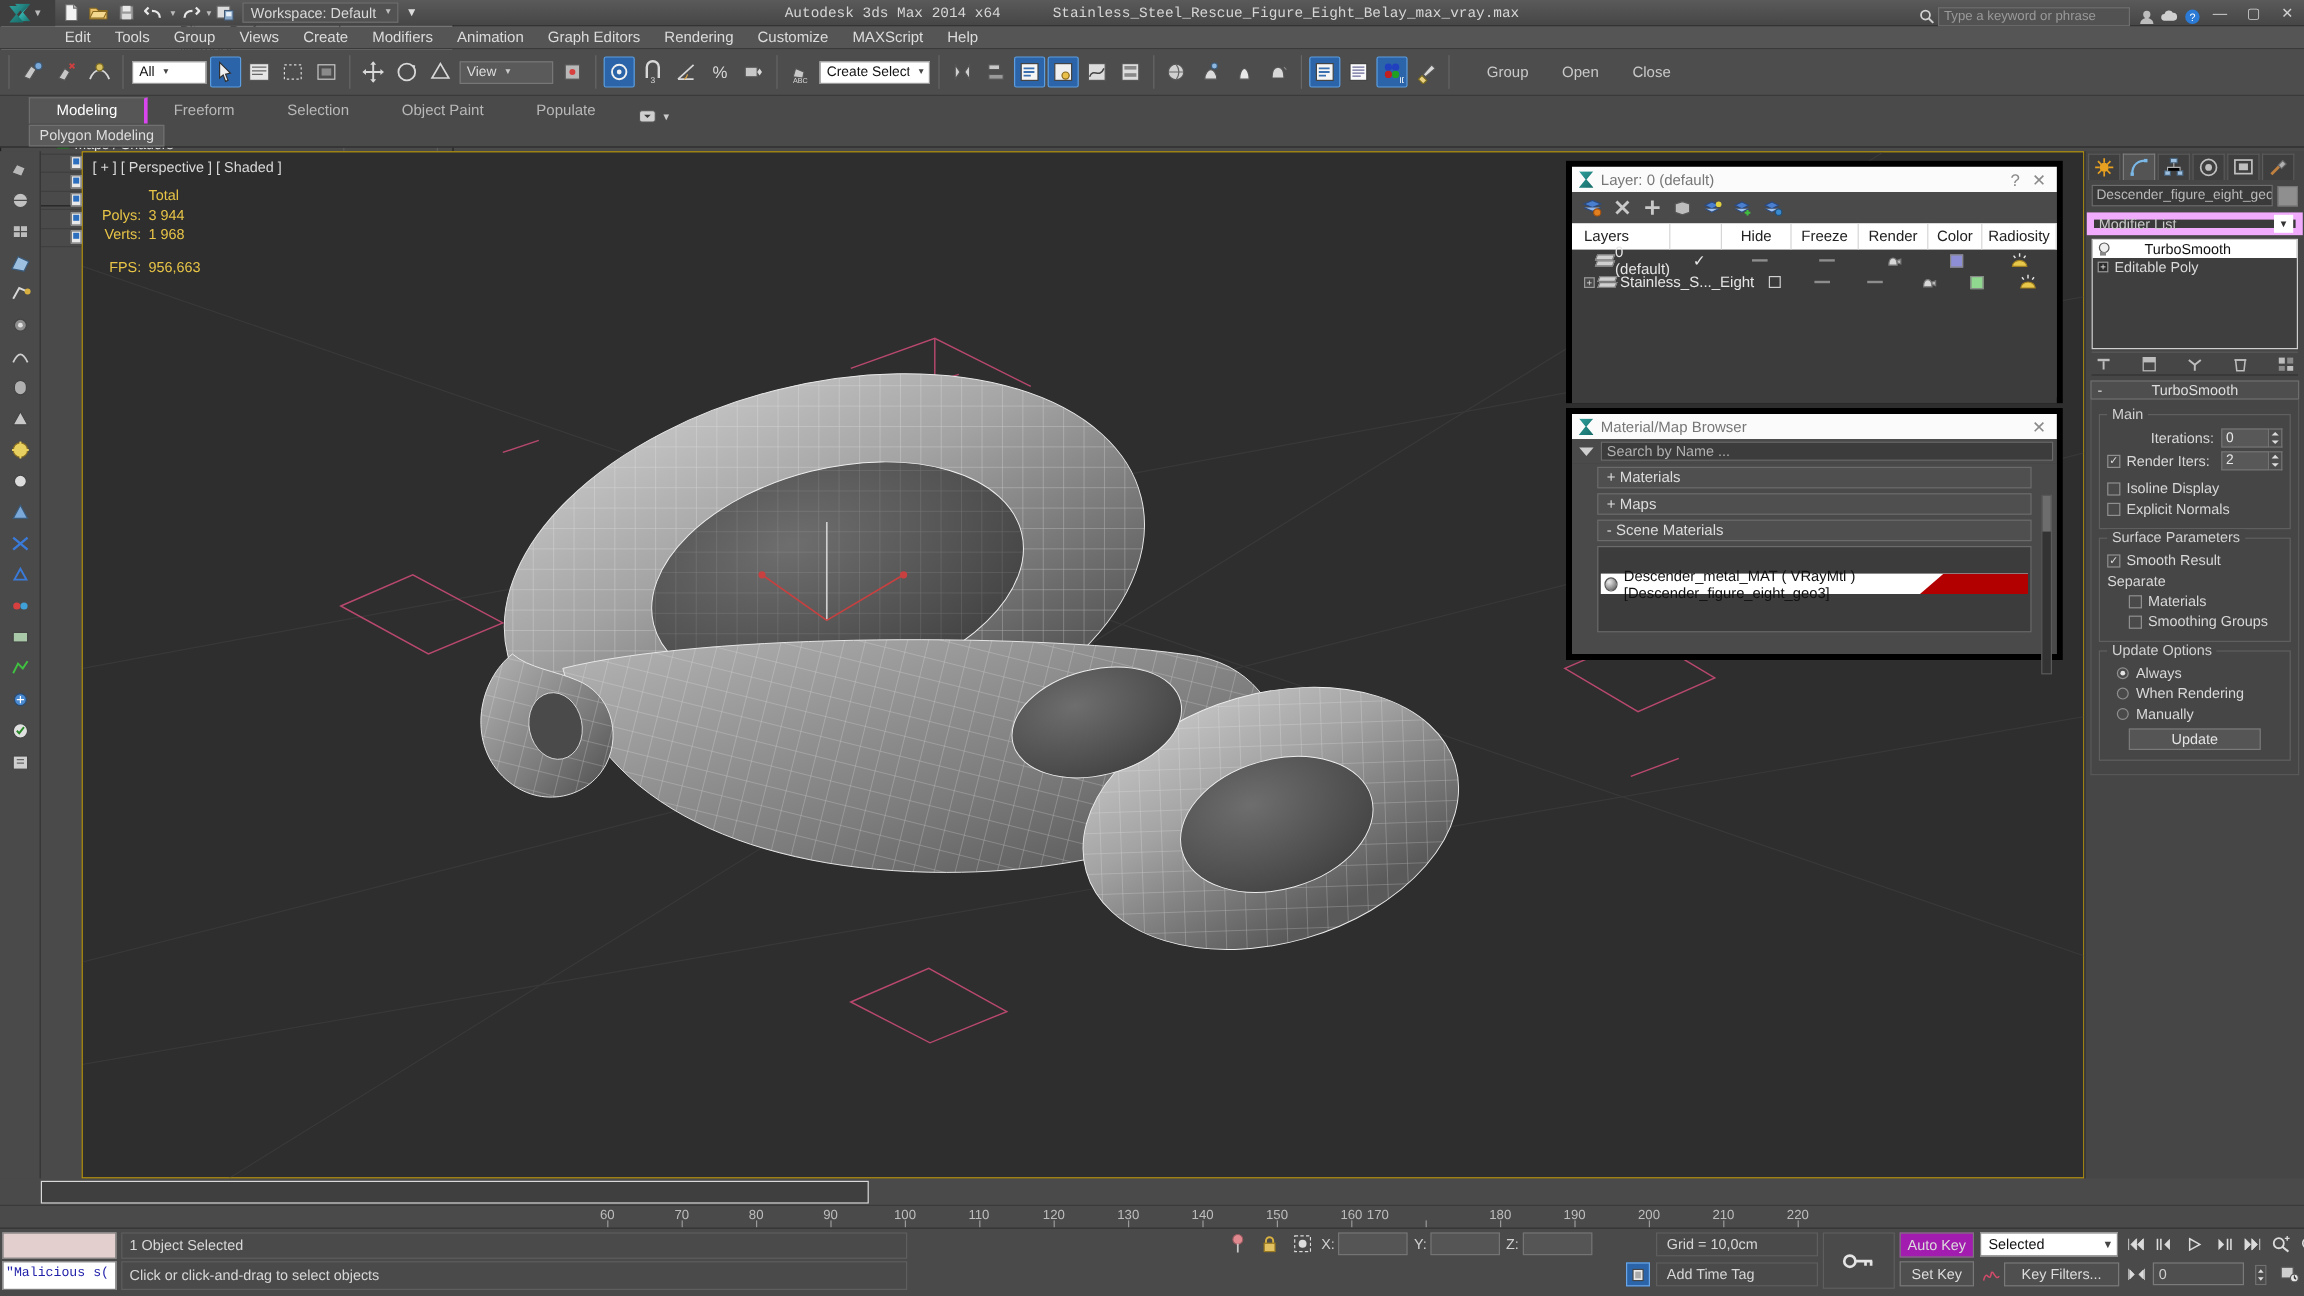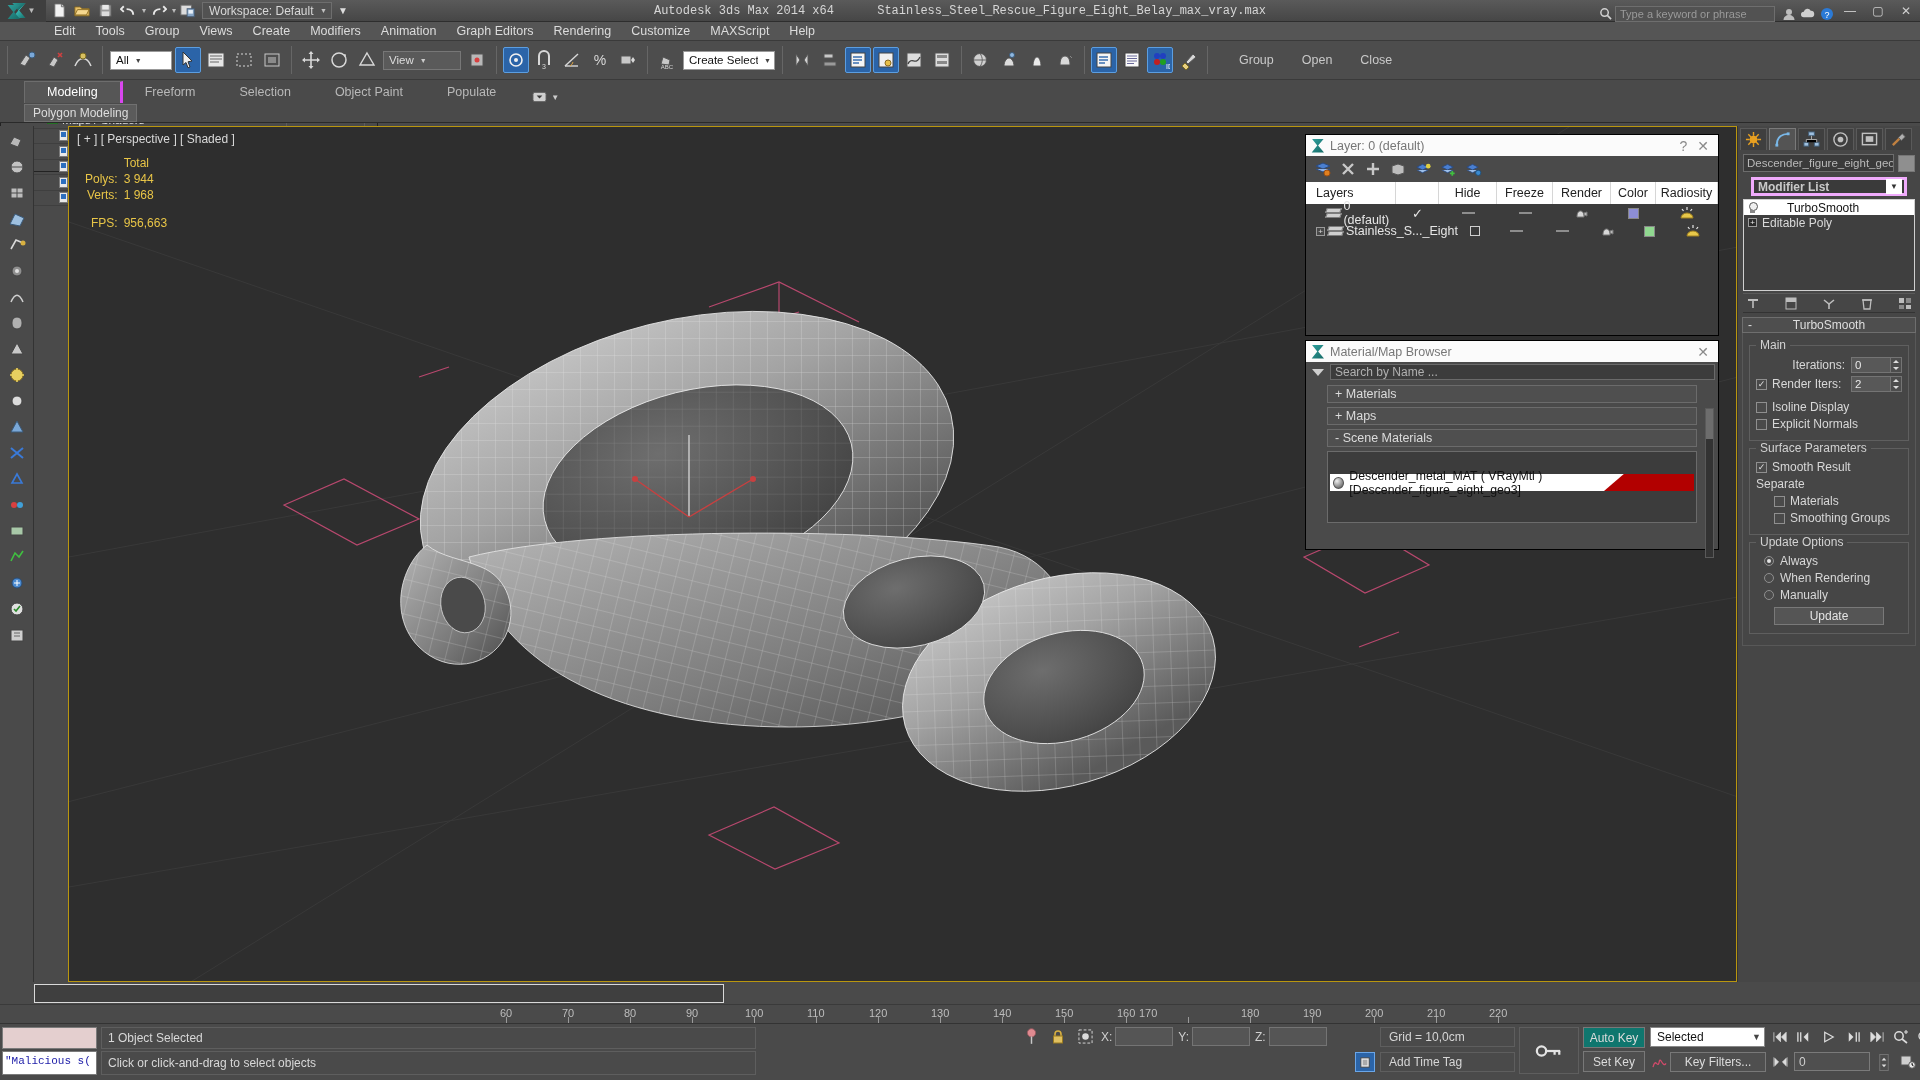--- a/index.html
+++ b/index.html
@@ -117,21 +117,21 @@
 
   
   .lefttool {
     position:absolute; top:126px; left:0; width:34px; height:856px;
     background:#4a4a4a; border-right:1px solid #333;
     display:flex; flex-direction:column; align-items:center; padding-top:3px; gap:2px;
   }
   .lt { width:26px;height:24px; display:flex;align-items:center;justify-content:center; border-radius:2px;}
 
   
-  .floatwin { position:absolute; background:#3d3d3d; border:1px solid #000000; }
+  .floatwin { position:absolute; background:#3d3d3d; border:5px solid #000000; }
   .fw-title {
     height:21px; background:#fbfbfb; display:flex; align-items:center;
     padding:0 4px; color:#777; font-size:12.5px;
   }
   .fw-title .ic { width:14px;height:14px;margin-right:6px;
     background:linear-gradient(135deg,#2fa3a0,#176a66);
     clip-path: polygon(12% 0%, 100% 0%, 58% 50%, 100% 100%, 12% 100%, 52% 50%); }
   .fw-title .sp { flex:1; }
   .fw-x { color:#8a8a8a; font-size:14px; padding:0 5px; }
 
@@ -225,23 +225,23 @@
   .cmdpanel{ position:absolute; top:126px; right:0; width:183px; height:856px; background:#464646;
              border-left:1px solid #333;}
   .cp-tabs{ height:24px; display:flex; align-items:center; gap:2px; padding:2px 2px 0;}
   .cp-tab{ width:27px;height:22px; background:#3f3f3f; border:1px solid #5a5a5a;
            display:flex;align-items:center;justify-content:center;border-bottom:none;}
   .cp-tab.active{ background:#545454; border-color:#7a7a7a;}
   .cp-namerow{ display:flex; align-items:center; gap:4px; padding:4px 5px 2px;}
   .cp-name{ flex:1; height:18px; background:#3a3a3a; border:1px solid #6d6d6d; color:#b9b9b9;
             font-size:11.5px; padding:0 3px; display:flex;align-items:center; overflow:hidden;white-space:nowrap;}
   .cp-colorsw{ width:17px;height:17px; background:#8f8f8f; border:1px solid #777;}
-  .cp-modlist{ margin:3px 13px; height:19px; background:#3a3a3a; border:3px solid #f0abfc;
+  .cp-modlist{ margin:3px 1px; height:19px; background:#3a3a3a; border:6px solid #f0abfc;
                display:flex;align-items:center;justify-content:space-between; padding:0 2px 0 4px;
-               color:#c9c9c9;font-size:12px;font-weight:bold;}
+               color:#c9c9c9;font-size:12px;}
   .cp-modlist .cv{ width:16px;height:15px;background:#ffffff;color:#333;display:flex;
                    align-items:center;justify-content:center;font-size:8px;}
   .cp-stack{ margin:2px 5px; height:92px; background:#3f3f3f; border:1px solid #cfcfcf;}
   .cp-stack .it{ height:15px; display:flex;align-items:center; font-size:12px; color:#dadada; padding-left:4px;}
   .cp-stack .it.sel{ background:#ffffff; color:#111; }
   .bulb{ width:9px;height:11px; margin-right:6px; position:relative;}
   .bulb:before{content:'';position:absolute;top:0;left:1px;width:7px;height:7px;border-radius:50%;
                background:#efefef;border:1px solid #555;}
   .bulb:after{content:'';position:absolute;bottom:0;left:2px;width:5px;height:3px;background:#888;}
   .pbox{ width:9px;height:9px;background:#2b2b2b;border:1px solid #9e9e9e;color:#eee;font-size:8px;
@@ -300,21 +300,21 @@
   .coordfld{ display:flex;align-items:center; font-size:12px; color:#d0d0d0;}
   .coordfld .v{ width:58px;height:19px;background:#555;border:1px solid #747474;margin-left:3px;}
   .sb-grid{ position:absolute; left:1380px; top:3px; width:135px; height:20px;
             background:#4a4a4a; border:1px solid #5e5e5e; color:#d6d6d6; font-size:12px;
             display:flex;align-items:center;padding-left:8px;}
   .sb-tag{ position:absolute; left:1380px; top:28px; width:135px; height:20px;
            background:#4a4a4a; border:1px solid #5e5e5e; color:#d6d6d6; font-size:12px;
            display:flex;align-items:center;padding-left:8px;}
   .sb-keybox{ position:absolute; left:1519px; top:3px; width:60px; height:47px;
               border:1px solid #5e5e5e; display:flex;align-items:center;justify-content:center;}
-  .sb-autokey{ position:absolute; left:1583px; top:3px; width:62px; height:21px; background:#0f766e;
+  .sb-autokey{ position:absolute; left:1583px; top:3px; width:62px; height:21px; background:#a21caf;
                border:1px solid #787878; color:#dcdcdc;font-size:12px;
                display:flex;align-items:center;justify-content:center;}
   .sb-setkey{ position:absolute; left:1583px; top:27px; width:62px; height:21px; background:#4f4f4f;
               border:1px solid #787878; color:#dcdcdc;font-size:12px;
               display:flex;align-items:center;justify-content:center;}
   .sb-selected{ position:absolute; left:1650px; top:3px; width:115px; height:20px; background:#ffffff;
                 border:1px solid #888; color:#111; font-size:12px;
                 display:flex;align-items:center;justify-content:space-between;padding:0 3px 0 6px;}
   .sb-keyfilters{ position:absolute; left:1670px; top:28px; width:96px; height:20px; background:#4f4f4f;
                   border:1px solid #787878; color:#dcdcdc;font-size:12px;

